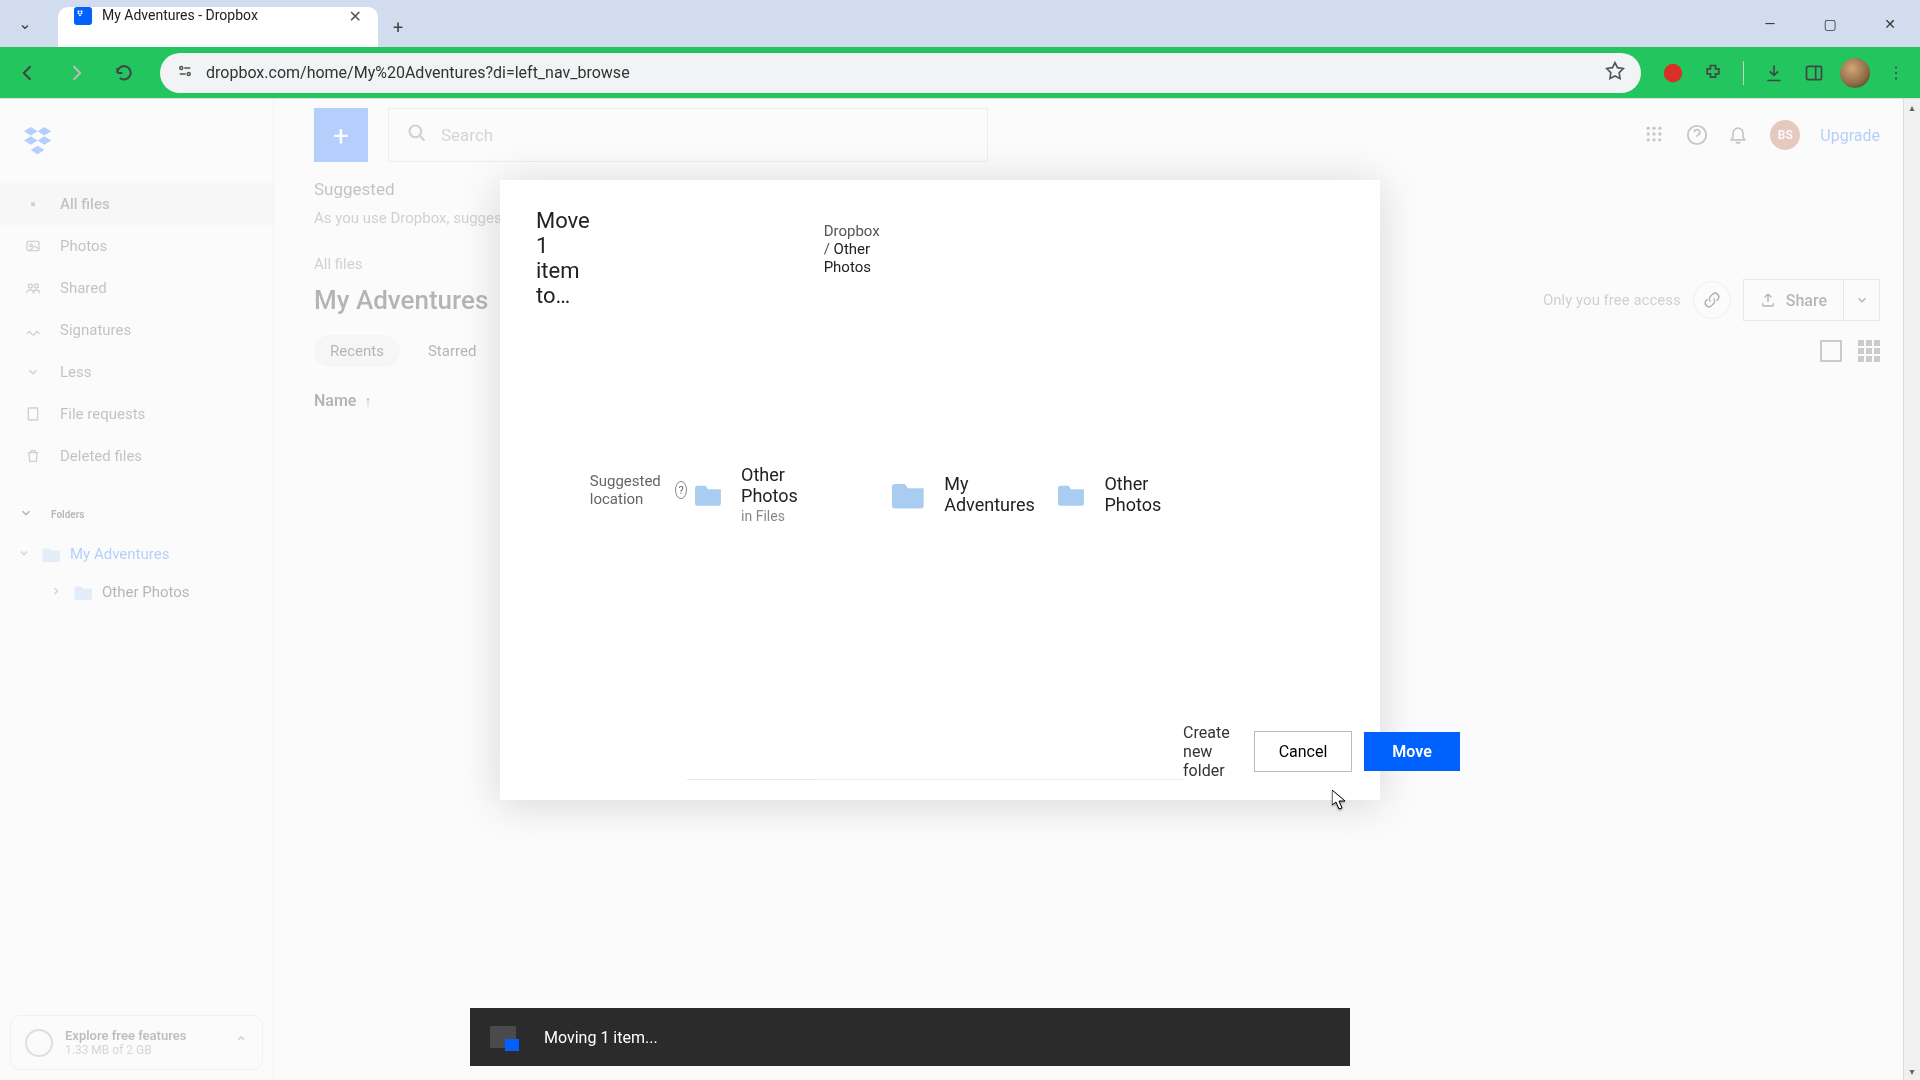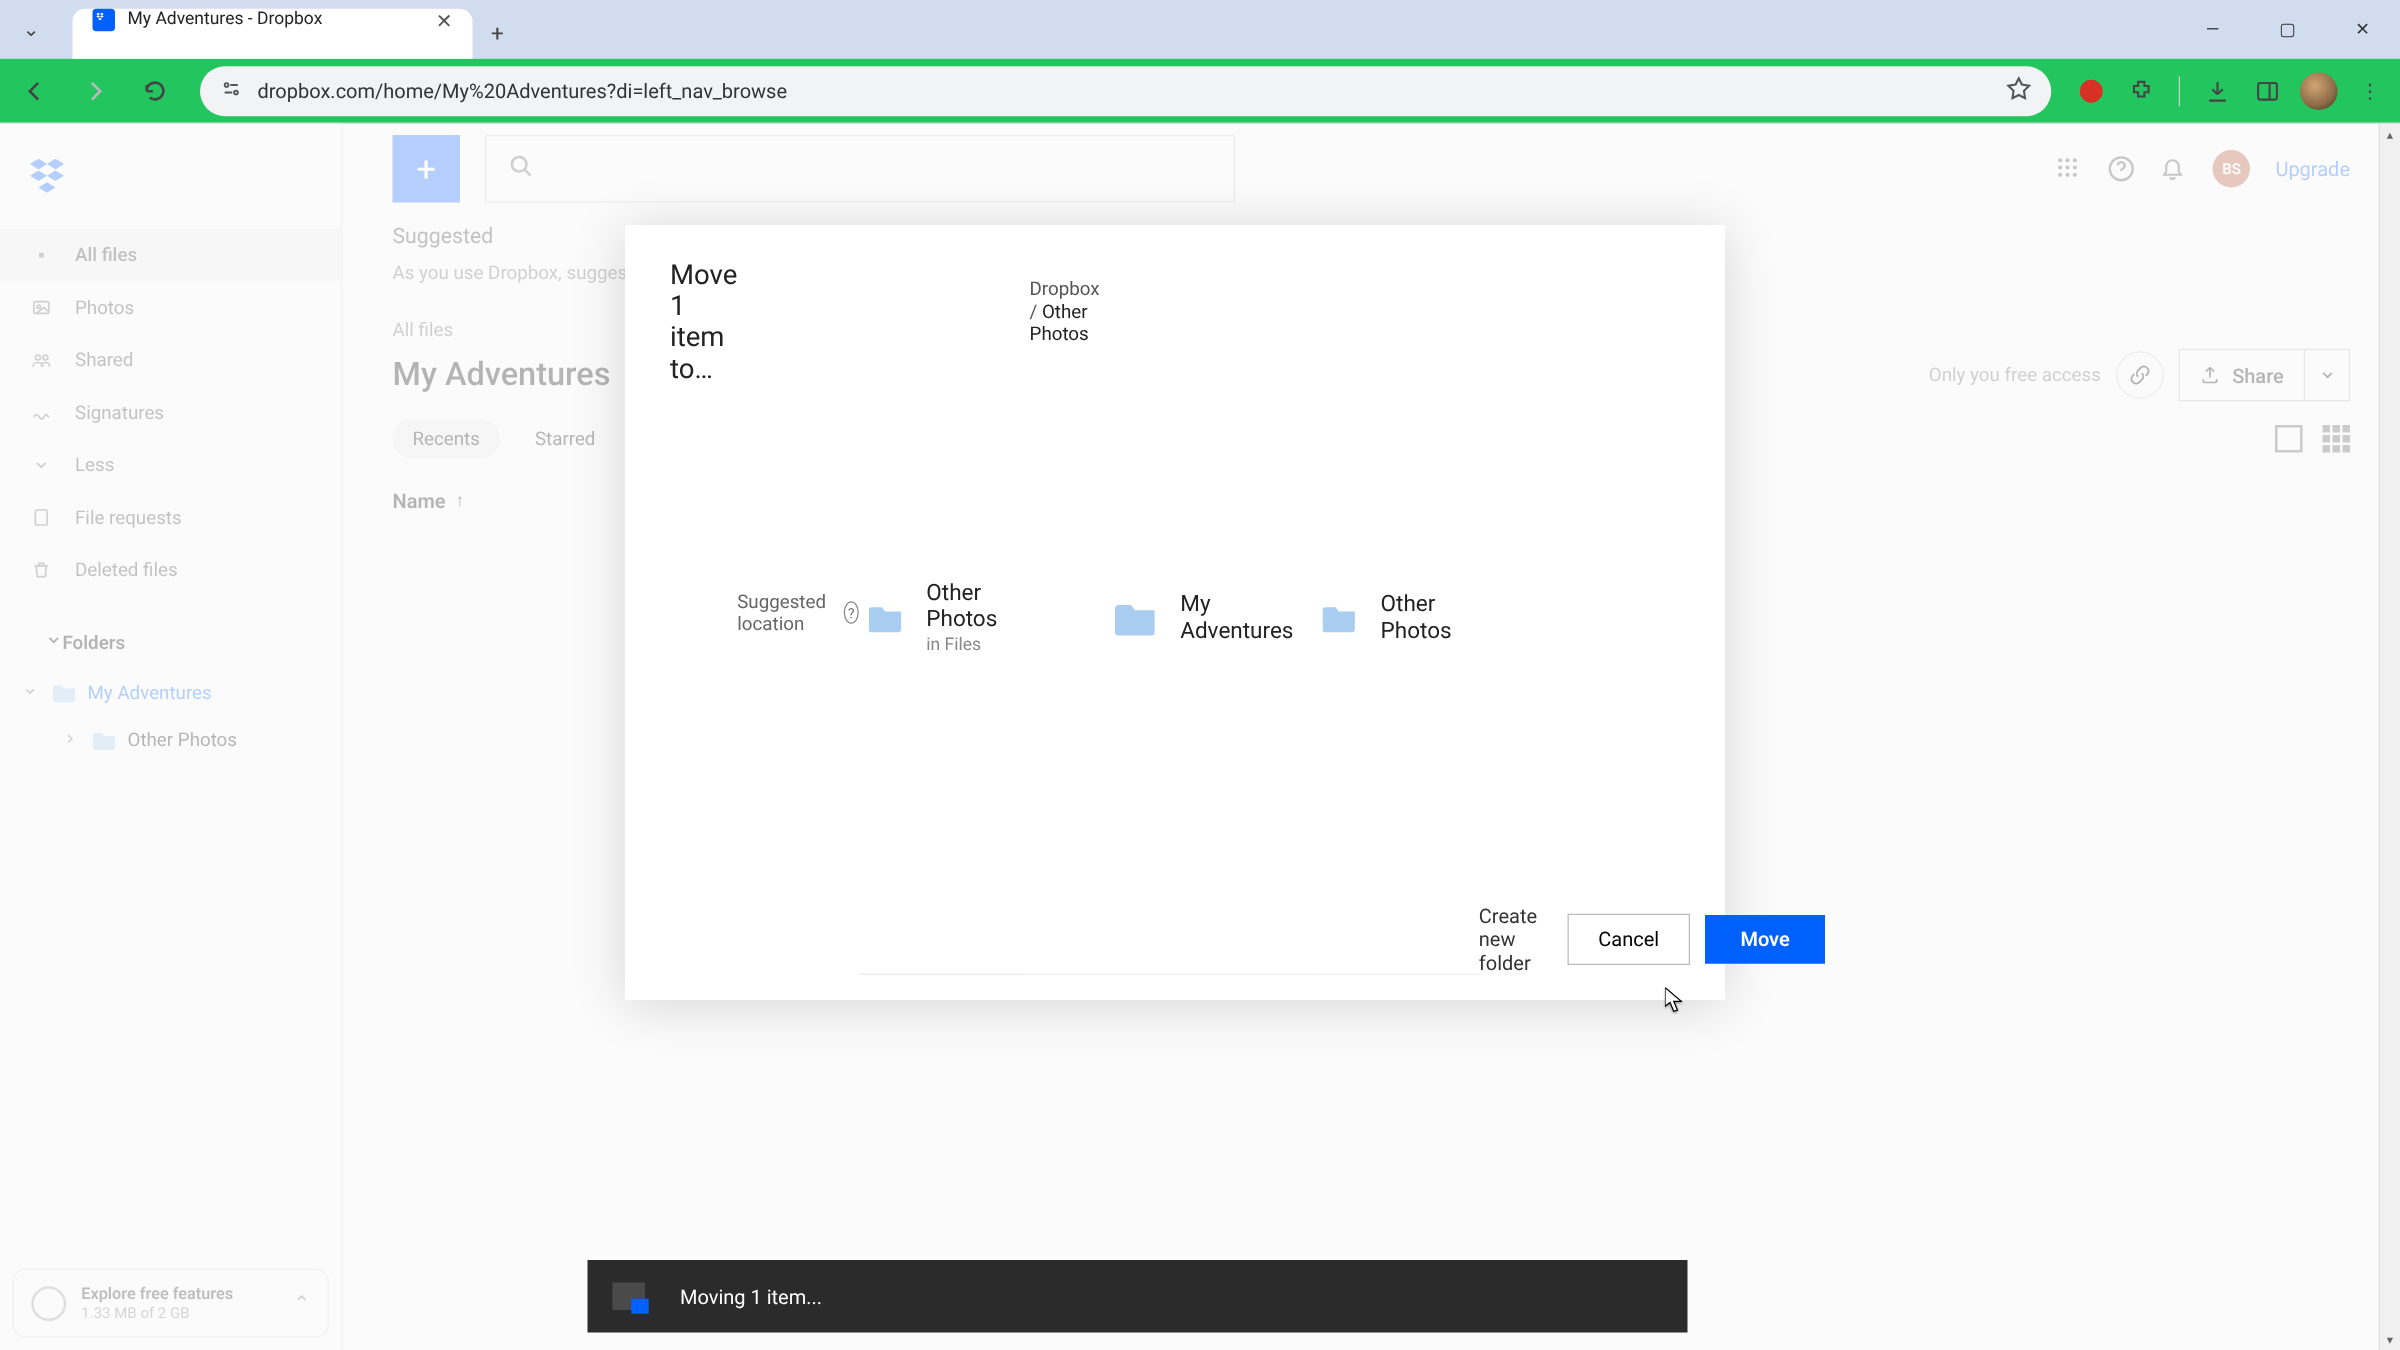--- a/index.html
+++ b/index.html
@@ -35,21 +35,21 @@
 .app { position: absolute; top: 99px; left: 0; right: 0; bottom: 0; display: flex; }
 .sidebar { width: 274px; background: #fff; border-right: 1px solid #e0e0e0; display: flex; flex-direction: column; }
 .logo-area { padding: 28px 24px 16px; }
 .dbx-logo { width: 32px; height: 28px; }
 .nav-list { padding: 8px 0; }
 .nav-item { height: 42px; display: flex; align-items: center; padding: 0 24px; gap: 18px; color: #333; font-size: 15px; cursor: pointer; }
 .nav-item.active { background: #f0f0f0; font-weight: 500; }
 .nav-item .icon { width: 18px; display: flex; justify-content: center; color: #666; }
 .nav-item.less .icon svg { transform: rotate(180deg); }
 .folders-section { padding: 8px 0; }
-.folders-header { display: flex; align-items: center; padding: 0 36px; height: 42px; font-weight: 600; font-size: 15px; }
+.folders-header { display: flex; align-items: center; padding: 0 19px; gap: 18px; height: 42px; font-weight: 600; font-size: 10px; }
 .folder-row { display: flex; align-items: center; padding: 0 24px 0 24px; gap: 8px; height: 38px; font-size: 15px; }
 .folder-row.depth-0 { padding-left: 18px; }
 .folder-row.depth-1 { padding-left: 50px; }
 .folder-row.active { color: #0061fe; }
 .folder-chev { width: 16px; color: #666; }
 .folder-icon { width: 20px; height: 16px; }
 .promo { margin-top: auto; margin: auto 10px 10px; border: 1px solid #d8d8d8; border-radius: 10px; padding: 12px 14px; display: flex; align-items: center; gap: 12px; }
 .promo-clock { width: 28px; height: 28px; border: 2px solid #999; border-radius: 50%; position: relative; }
 .promo-text { flex: 1; }
 .promo-title { font-size: 13px; font-weight: 600; color: #222; }
@@ -312,20 +312,21 @@
   </div>
 
   <div class="main">
     <div class="top-bar">
       <div class="create-btn">+</div>
       <div class="search-box">
         <span class="search-icon"><svg width="20" height="20" viewBox="0 0 24 24" fill="none" stroke="currentColor" stroke-width="2.5">
               <circle cx="10" cy="10" r="7"></circle>
               <path d="M21 21l-6-6"></path>
             </svg></span>
+        <input placeholder="Search" style="">
       </div>
       <div class="top-actions">
         <span class="top-icon"><svg width="20" height="20" viewBox="0 0 24 24" fill="currentColor">
               <circle cx="5" cy="5" r="2"></circle>
               <circle cx="12" cy="5" r="2"></circle>
               <circle cx="19" cy="5" r="2"></circle>
               <circle cx="5" cy="12" r="2"></circle>
               <circle cx="12" cy="12" r="2"></circle>
               <circle cx="19" cy="12" r="2"></circle>
               <circle cx="5" cy="19" r="2"></circle>

